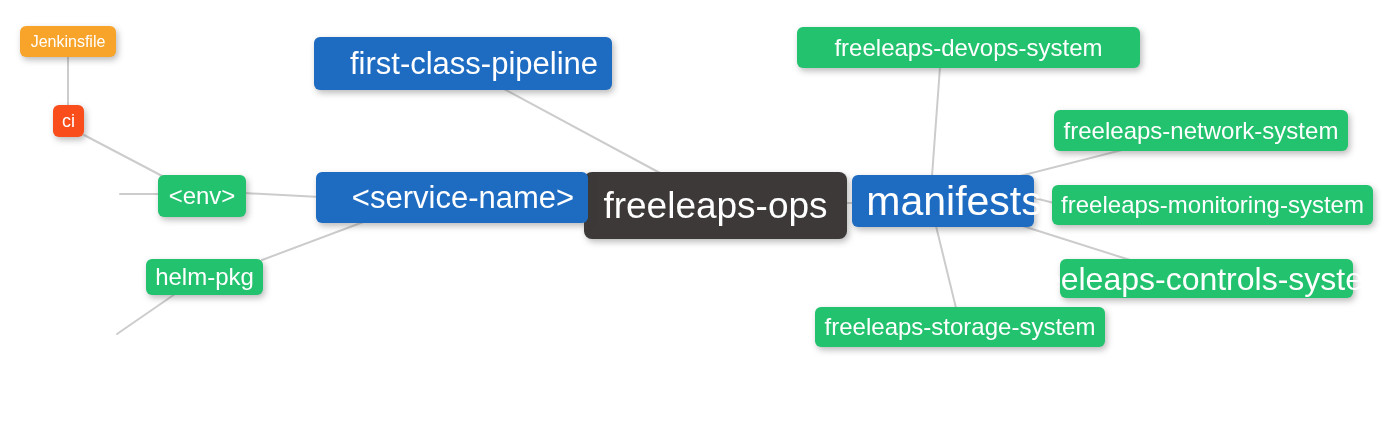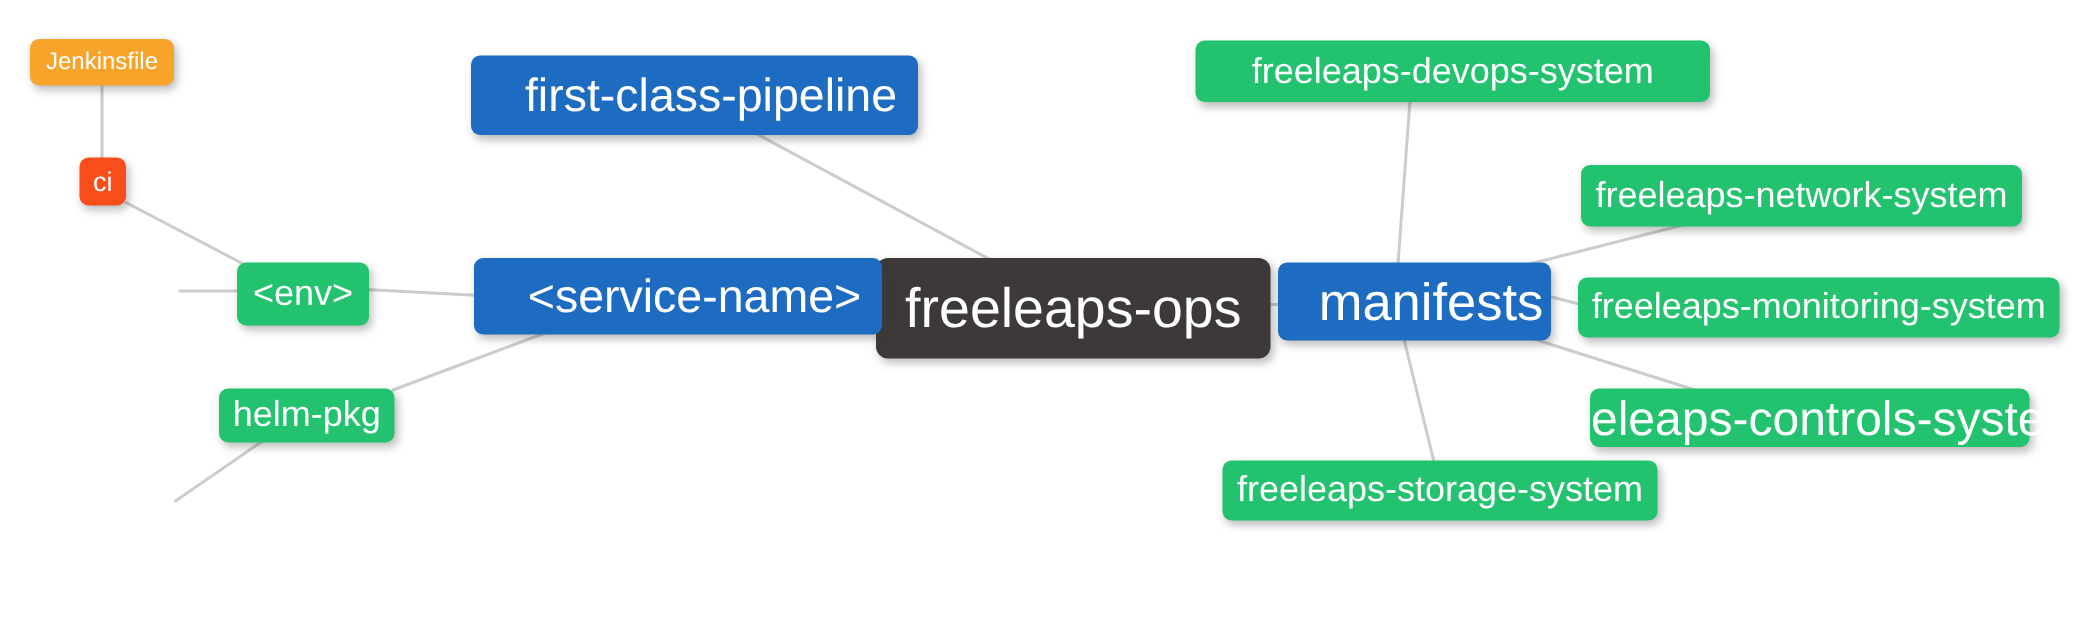--- a/index.html
+++ b/index.html
@@ -71,21 +71,21 @@
 
   <div class="node c-green" style="left:146px; top:259px; width:117px; height:36px; font-size:24px;">helm-pkg</div>
 
 
   <div class="node c-blue" style="left:314px; top:37px;  width:276px; height:53px; font-size:31px;">first-class-pipeline</div>
 
   <div class="node c-root" style="left:584px; top:172px; width:263px; height:67px; font-size:37px;">freeleaps-ops</div>
 
   <div class="node c-blue" style="left:316px; top:172px; width:250px; height:51px; font-size:31px;">&lt;service-name&gt;</div>
 
-  <div class="node c-blue" style="left:852px; top:175px; width:160px; height:52px; font-size:35px;">manifests</div>
+  <div class="node c-blue" style="left:852px; top:175px; width:160px; height:52px; font-size:41px;">manifests</div>
 
   <div class="node c-green" style="left:797px; top:27px;  width:343px; height:41px; font-size:24px;">freeleaps-devops-system</div>
 
   <div class="node c-green" style="left:1054px;top:110px; width:294px; height:41px; font-size:24px;">freeleaps-network-system</div>
 
   <div class="node c-green" style="left:1052px;top:185px; width:321px; height:40px; font-size:24px;">freeleaps-monitoring-system</div>
 
   <div class="node c-green" style="left:1060px;top:259px; width:293px; height:39px; font-size:32px;">freeleaps-controls-system</div>
 
   <div class="node c-green" style="left:815px; top:307px; width:290px; height:40px; font-size:24px;">freeleaps-storage-system</div>

